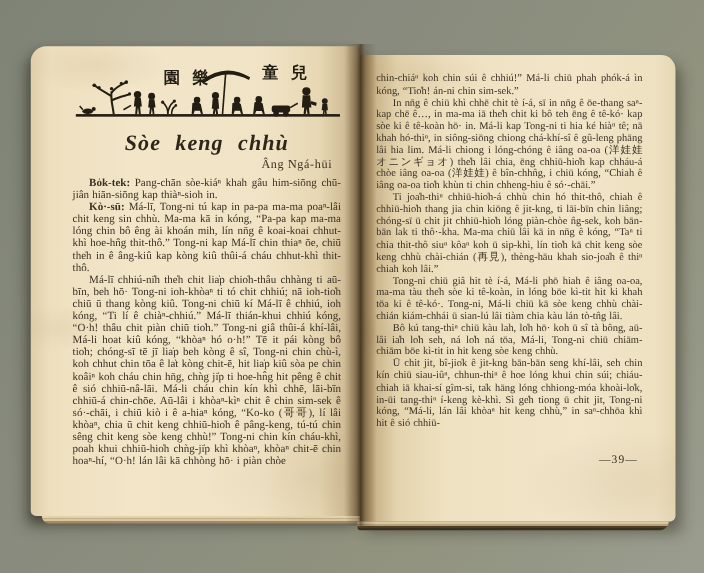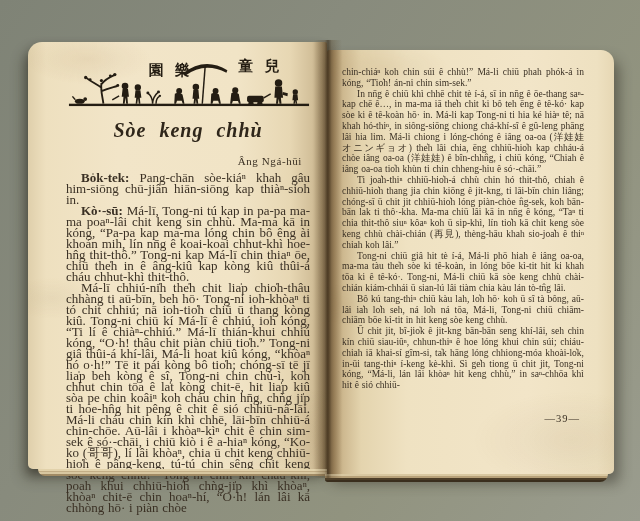--- a/index.html
+++ b/index.html
@@ -46,23 +46,23 @@
   }
   .content-left{position:absolute;inset:0;padding:13px 17px 0 38px;box-sizing:border-box;}
   .content-right{position:absolute;inset:0;padding:17px 30px 0 15px;box-sizing:border-box;}
   .illustration{display:block;margin:2px auto 0 auto;}
   .ink{fill:#241d13;}
   .ink-stroke{stroke:#241d13;fill:none;}
   .title{
     text-align:center;font-size:20px;font-weight:bold;color:#2f261a;
     word-spacing:7px;letter-spacing:1px;margin-top:5px;line-height:22px;font-style:italic;
   }
-  .author{text-align:right;font-size:11px;color:#3a3023;padding-right:8px;margin-top:14px;letter-spacing:.6px;}
+  .author{text-align:right;font-size:11px;color:#3a3023;padding-right:8px;margin-top:3px;letter-spacing:.6px;}
   .para{
-    font-size:13px;line-height:11px;text-align:justify;text-indent:15px;
+    font-size:10px;line-height:11px;text-align:justify;text-indent:15px;
     color:#3a3024;margin:0;word-spacing:.4px;
   }
   .para.first{margin-top:5px;}
   .para.no-indent{text-indent:0;}
   .content-right .para{font-size:9.5px;line-height:10.8px;}
   .pagenum{font-size:10.5px;color:#3a3024;letter-spacing:1px;margin-top:7px;}
   .pagenum-left{text-align:left;}
   .pagenum-right{text-align:right;padding-right:4px;margin-top:22px;}
   .cjk{letter-spacing:4px;}
 </style>
@@ -163,21 +163,21 @@
 
       <p class="para"><b>Kò·-sū:</b> <span>Má-lī, Tong-ni tú kap in pa-pa ma-ma poaⁿ-lâi chit keng sin chhù. Ma-ma kā in kóng, “Pa-pa kap ma-ma lóng chin bô êng ài khoán mih, lín nn̄g ê koai-koai chhut-khì hoe-hn̂g thit-thô.” Tong-ni kap Má-lī chin thiaⁿ ōe, chiū the̍h in ê âng-kiû kap kòng kiû thûi-á cháu chhut-khì thit-thô.</span></p>
 
       <p class="para">Má-lī chhiú-ni̍h the̍h chit lia̍p chio̍h-thâu chhàng ti aū-bīn, beh hō· Tong-ni ioh-khòaⁿ ti tó chit chhiú; nā ioh-tio̍h chiū ū thang kòng kiû. Tong-ni chiū kí Má-lī ê chhiú, ioh kóng, “Ti lí ê chiàⁿ-chhiú.” Má-lī thián-khui chhiú kóng, “O·h! thâu chit piàn chiū tio̍h.” Tong-ni giâ thûi-á khí-lâi, Má-li hoat kiû kóng, “khòaⁿ hó o·h!” Tē it pái kòng bô tio̍h; chóng-sī tē jī lia̍p beh kòng ê sî, Tong-ni chin chù-ì, koh chhut chin tōa ê la̍t kòng chit-ē, hit lia̍p kiû sòa pe chin koâiⁿ koh cháu chin hn̄g, chǹg ji̍p ti hoe-hn̂g hit pêng ê chit ê sió chhiū-nâ-lāi. Má-li cháu chin kín khì chhē, lāi-bīn chhiū-á chin-chōe. Aū-lâi i khòaⁿ-kìⁿ chit ê chin sim-sek ê só·-chāi, i chiū kiò i ê a-hiaⁿ kóng, “Ko-ko (哥哥), lí lâi khòaⁿ, chia ū chit keng chhiū-hio̍h ê pâng-keng, tú-tú chin sêng chit keng sòe keng chhù!” Tong-ni chin kín cháu-khì, poah khui chhiū-hio̍h chǹg-ji̍p khì khòaⁿ, khòaⁿ chit-ē chin hoaⁿ-hí, “O·h! lán lâi kā chhòng hō· i piàn chòe</p>
 
     </div>
   </div>
 
   <div class="page page-right">
     <div class="content-right">
-      <p class="para no-indent">chin-chiáⁿ koh chin súi ê chhù!” Má-li chiū phah phók-á ìn kóng, “Tio̍h! án-ni chin sim-sek.”</p>
+      <p class="para no-indent">chin-chiáⁿ koh chin súi ê chhiú!” Má-li chiū phah phók-á ìn kóng, “Tio̍h! án-ni chin sim-sek.”</p>
       <p class="para">In nn̄g ê chiū khì chhē chit tè í-á, sī in nn̄g ê ōe-thang saⁿ-kap chē ê…, in ma-ma iā the̍h chit ki bô teh ēng ê tê-kó· kap sòe ki ê tê-koàn hō· in. Má-li kap Tong-ni ti hia ké hiàⁿ tê; nā khah hó-thiⁿ, in siông-siōng chiong chá-khí-sî ê gû-leng phāng lâi hia lim. Má-li chiong i lóng-chóng ê iâng oa-oa (洋娃娃 オニンギョオ) the̍h lâi chia, ēng chhiū-hio̍h kap chháu-á chòe iâng oa-oa (洋娃娃) ê bîn-chhn̂g, i chiū kóng, “Chiah ê iâng oa-oa tio̍h khùn ti chin chheng-hiu ê só·-chāi.”</p>
       <p class="para">Ti joa̍h-thiⁿ chhiū-hio̍h-á chhù chin hó thit-thô, chiah ê chhiū-hio̍h thang jia chin kiōng ê jit-kng, ti lāi-bīn chin liâng; chóng-sī ū chit jit chhiū-hio̍h lóng piàn-chòe n̂g-sek, koh bān-bān lak ti thô·-kha. Ma-ma chiū lâi kā in nn̄g ê kóng, “Taⁿ ti chia thit-thô siuⁿ kôaⁿ koh ū sip-khì, lín tio̍h kā chit keng sòe keng chhù chài-chián (再見), thèng-hāu khah sio-joa̍h ê thiⁿ chiah koh lâi.”</p>
       <p class="para">Tong-ni chiū giâ hit tè í-á, Má-li phō hiah ê iâng oa-oa, ma-ma tàu the̍h sòe ki tê-koàn, in lóng bōe kì-tit hit ki khah tōa ki ê tê-kó·. Tong-ni, Má-li chiū kā sòe keng chhù chài-chián kiám-chhái ū sian-lú lâi tiàm chia kàu lán tò-tn̂g lâi.</p>
       <p class="para">Bô kú tang-thiⁿ chiū kàu lah, lo̍h hō· koh ū sî tà bông, aū-lâi ia̍h lo̍h seh, ná lo̍h ná tōa, Má-li, Tong-ni chiū chiām-chiām bōe kì-tit in hit keng sòe keng chhù.</p>
       <p class="para">Ū chit jit, bî-jio̍k ê jit-kng bān-bān seng khí-lâi, seh chin kín chiū siau-iûⁿ, chhun-thiⁿ ê hoe lóng khui chin súi; chiáu-chiah iā khai-sí gîm-si, ta̍k hāng lóng chhiong-móa khoài-lo̍k, in-ūi tang-thiⁿ í-keng kè-khì. Sì ge̍h tiong ū chit jit, Tong-ni kóng, “Má-li, lán lâi khòaⁿ hit keng chhù,” in saⁿ-chhōa khì hit ê sió chhiū-</p>
       <div class="pagenum pagenum-right">—39—</div>
     </div>
   </div>
 
   <div class="gutter-shadow"></div>

